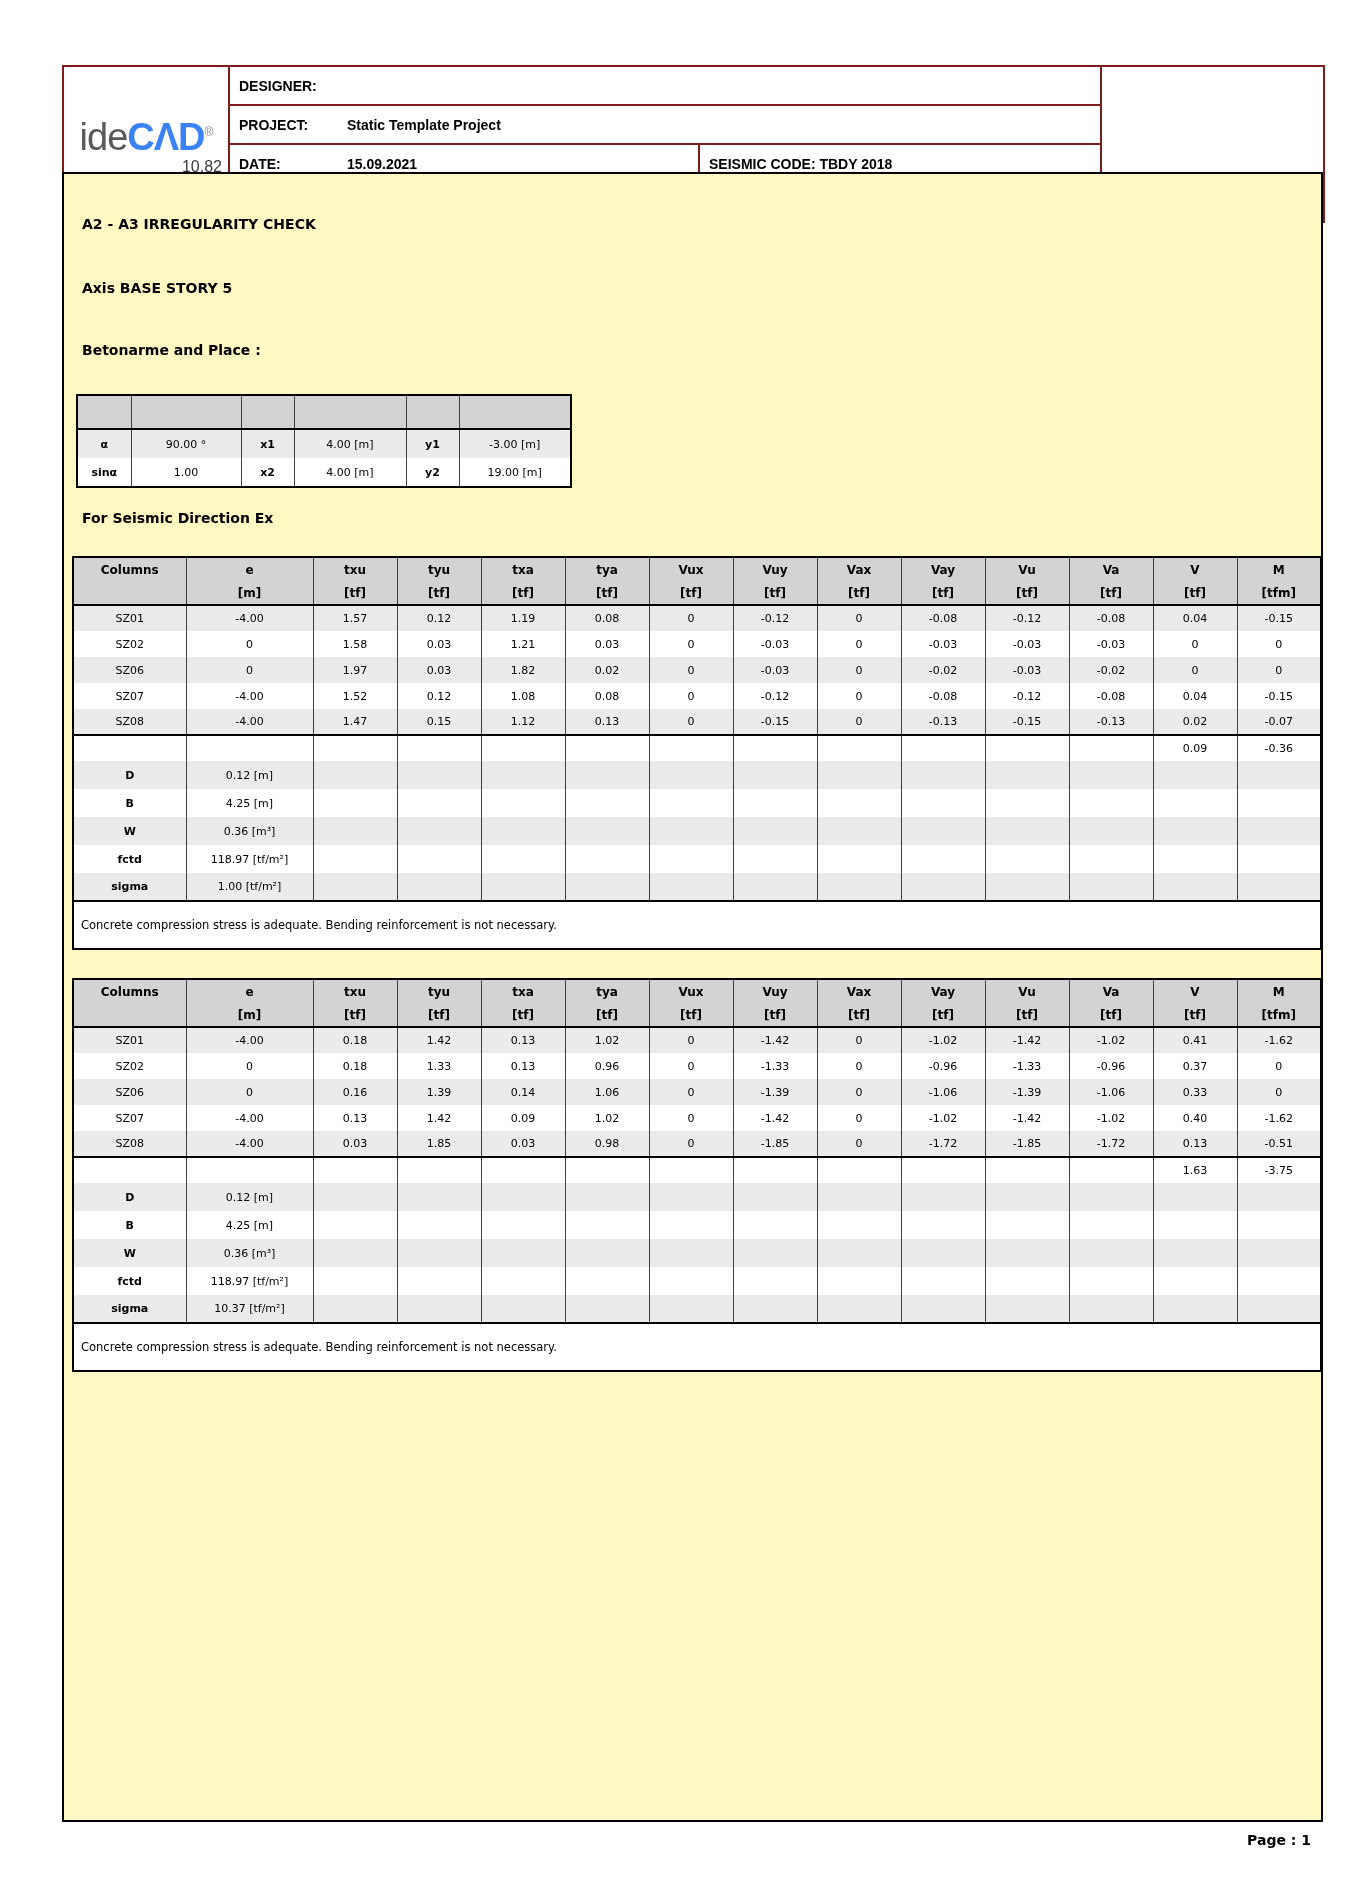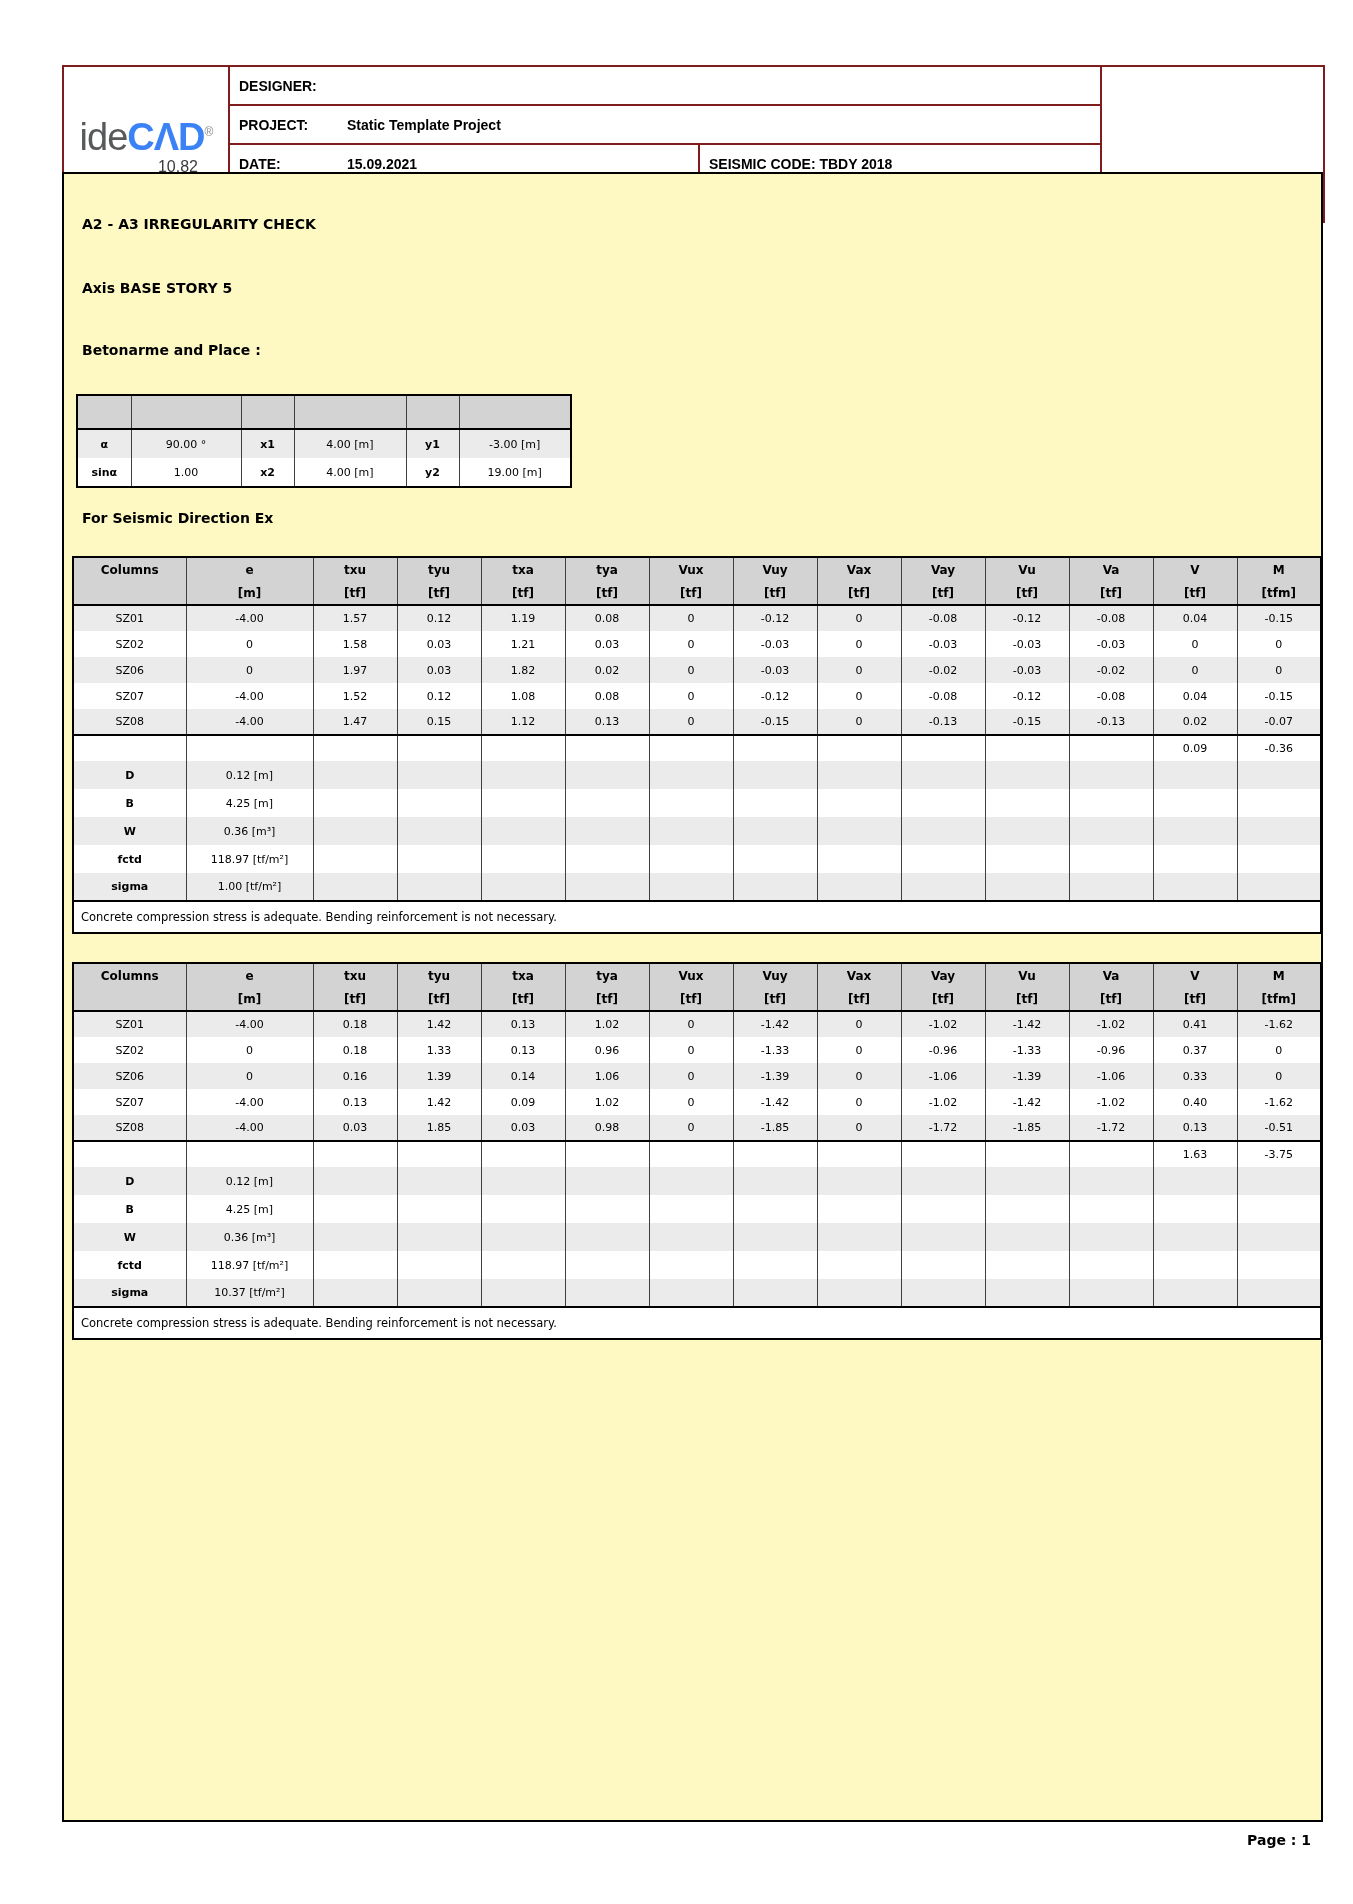--- a/index.html
+++ b/index.html
@@ -9,21 +9,21 @@
   .page { position: absolute; inset: 0; width: 1353px; height: 1904px; background: #fff; }
 
   
   .header-table { position: absolute; left: 62px; top: 65px; width: 1261px; border-collapse: collapse; table-layout: fixed; }
   .header-table td { border: 2px solid #7f1d1d; height: 39px; vertical-align: middle; background: #fff; }
   .logo-cell { text-align: center; }
   .logo { font-family: "Liberation Sans", sans-serif; font-size: 38px; line-height: 40px; letter-spacing: -1px; }
   .logo-ide { color: #58595b; font-weight: 400; }
   .logo-cad { color: #3b82f6; font-weight: 700; }
   .logo-reg { color: #8a8a8a; font-size: 12px; vertical-align: super; font-weight: 400; }
-  .logo-version { font-family: "Liberation Sans", sans-serif; font-size: 16px; color: #3b3b3b; text-align: right; padding-right: 30px; margin-top: 2px; }
+  .logo-version { font-family: "Liberation Sans", sans-serif; font-size: 16px; color: #3b3b3b; text-align: right; padding-right: 6px; margin-top: 2px; }
   .hcell { padding-left: 9px; font-family: "Liberation Sans", sans-serif; }
   .hlabel { display: inline-block; min-width: 108px; font-weight: 700; font-size: 14px; }
   .hvalue { font-weight: 700; font-size: 14px; }
   .hlabel-wide { font-weight: 700; font-size: 14px; }
 
   
   .content-box { position: absolute; left: 62px; top: 172px; width: 1261px; height: 1650px; border: 2px solid #000; background: #fef9c3; }
 
   .sec-title { font-family: "DejaVu Sans", sans-serif; font-weight: bold; font-size: 14px; line-height: 20px; margin-left: 18px; }
   .t-main { margin-top: 40px; }
@@ -36,21 +36,21 @@
   table.grid { border-collapse: collapse; table-layout: fixed; border: 2px solid #000; font-size: 11px; }
   table.grid th, table.grid td { border-left: 1px solid #3f3f3f; border-right: 1px solid #3f3f3f; border-top: none; border-bottom: none; text-align: center; vertical-align: middle; padding: 0; }
   table.grid thead th { background: #d3d3d3; font-weight: bold; font-size: 12px; height: 24px; }
   table.grid thead tr.units th { border-bottom: 2px solid #000; }
   table.grid tr.gray td { background: #ebebeb; }
   table.grid tr.white td { background: #ffffff; }
   table.grid td { height: 26px; }
   table.grid tr.sum-row td { border-top: 2px solid #000; }
   table.grid tr.summary td { height: 28px; }
   table.grid td.lbl { font-weight: bold; }
-  table.grid tr.note-row td { border-top: 2px solid #000; background: #fff; text-align: left; padding: 8px 7px; font-size: 11.5px; height: 26px; }
+  table.grid tr.note-row td { border-top: 2px solid #000; background: #fff; text-align: left; padding: 16px 7px; font-size: 11.5px; height: 26px; }
 
   
   #direction-table { margin-left: 12px; margin-top: 34px; width: 494px; }
   #direction-table thead th { height: 34px; }
   #direction-table td { height: 29px; }
 
   
   .seismic-table { margin-left: 8px; margin-top: 28px; width: 1250px; }
 
   

